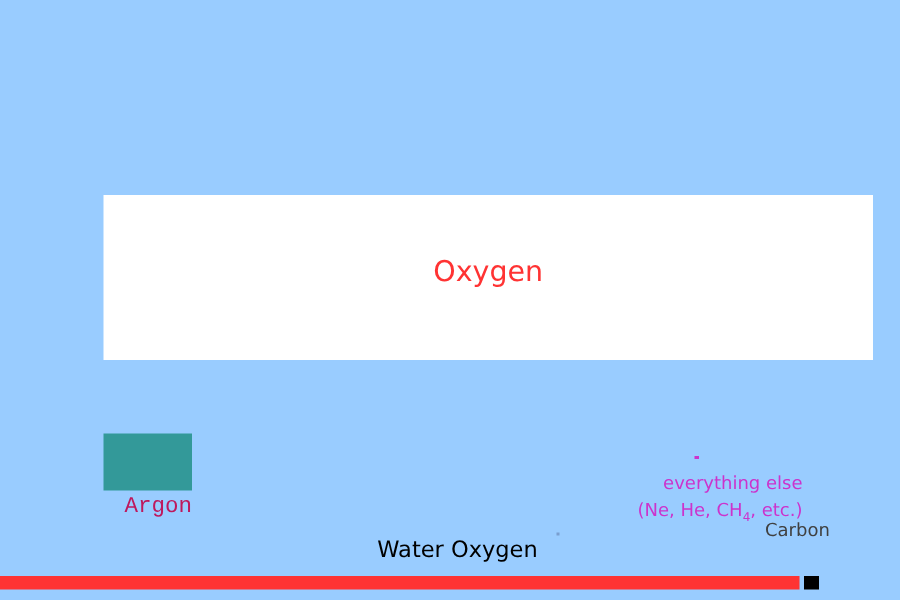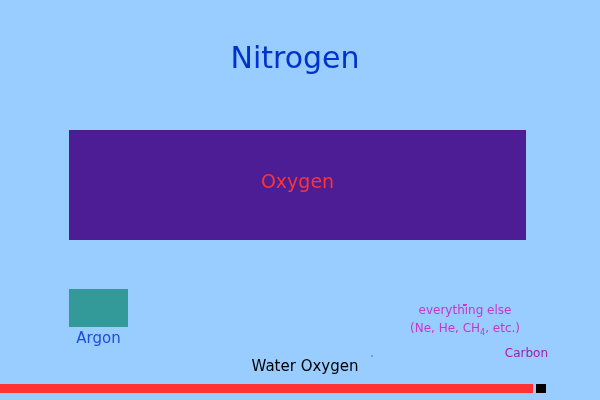--- a/index.html
+++ b/index.html
@@ -1,37 +1,36 @@
 <!DOCTYPE html>
 <html><head>
   <meta charset="utf-8">
   <style>
     html, body { margin:0; padding:0; }
     body { width:600px; height:400px; overflow:hidden; }
     .canvas { position:relative; width:600px; height:400px; background:#99ccff; font-family:"DejaVu Sans", sans-serif; }
     .abs { position:absolute; }
     .title { left:0; width:590px; top:40px; text-align:center; font-size:30px; color:#0033cc; }
-    .oxygen { left:69px; top:130px; width:457px; height:110px; background:#4c1d95; }
+    .oxygen { left:69px; top:130px; width:513px; height:110px; background:#ffffff; }
     .oxygen-label { position:absolute; left:0; right:0; top:40px; text-align:center; font-size:19px; color:#ff3333; }
     .argon { left:69px; top:289px; width:59px; height:38px; background:#339999; }
-    .argon-label { left:69px; width:59px; top:329px; text-align:center; font-size:15px; color:#1d4ed8; }
+    .argon-label { left:69px; width:59px; top:329px; text-align:right; font-size:15px; color:#be185d;font-family:Liberation Mono, monospace; }
     .wv-label { left:230px; width:150px; top:357px; text-align:center; font-size:15px; color:#000; }
     .wv-dot { left:371px; top:355px; width:2px; height:2px; background:#7a9ecf; }
     .wv-bar { left:0; top:384px; width:533px; height:9px; background:#ff3333; }
     .co2-square { left:536px; top:384px; width:10px; height:9px; background:#000; }
-    .co2-label { left:478px; width:70px; top:344px; text-align:right; font-size:12px; color:#a21caf; line-height:18px; }
+    .co2-label { left:510px; width:70px; top:344px; text-align:left; font-size:12px; color:#404040; line-height:18px; }
     .other-mark { left:463px; top:304px; width:3px; height:2px; background:#cc33cc; }
-    .other-label { left:395px; width:140px; top:301px; text-align:center; font-size:12px; color:#cc33cc; line-height:18px; }
+    .other-label { left:395px; width:140px; top:313px; text-align:right; font-size:12px; color:#cc33cc; line-height:18px; }
     .other-label sub { font-size:8px; }
   </style>
 </head>
 <body>
 
 <div class="canvas">
-  <div class="abs title">Nitrogen</div>
 
   <div class="abs oxygen">
     <div class="oxygen-label">Oxygen</div>
   </div>
 
   <div class="abs argon"></div>
   <div class="abs argon-label">Argon</div>
 
   <div class="abs other-mark"></div>
   <div class="abs other-label">

